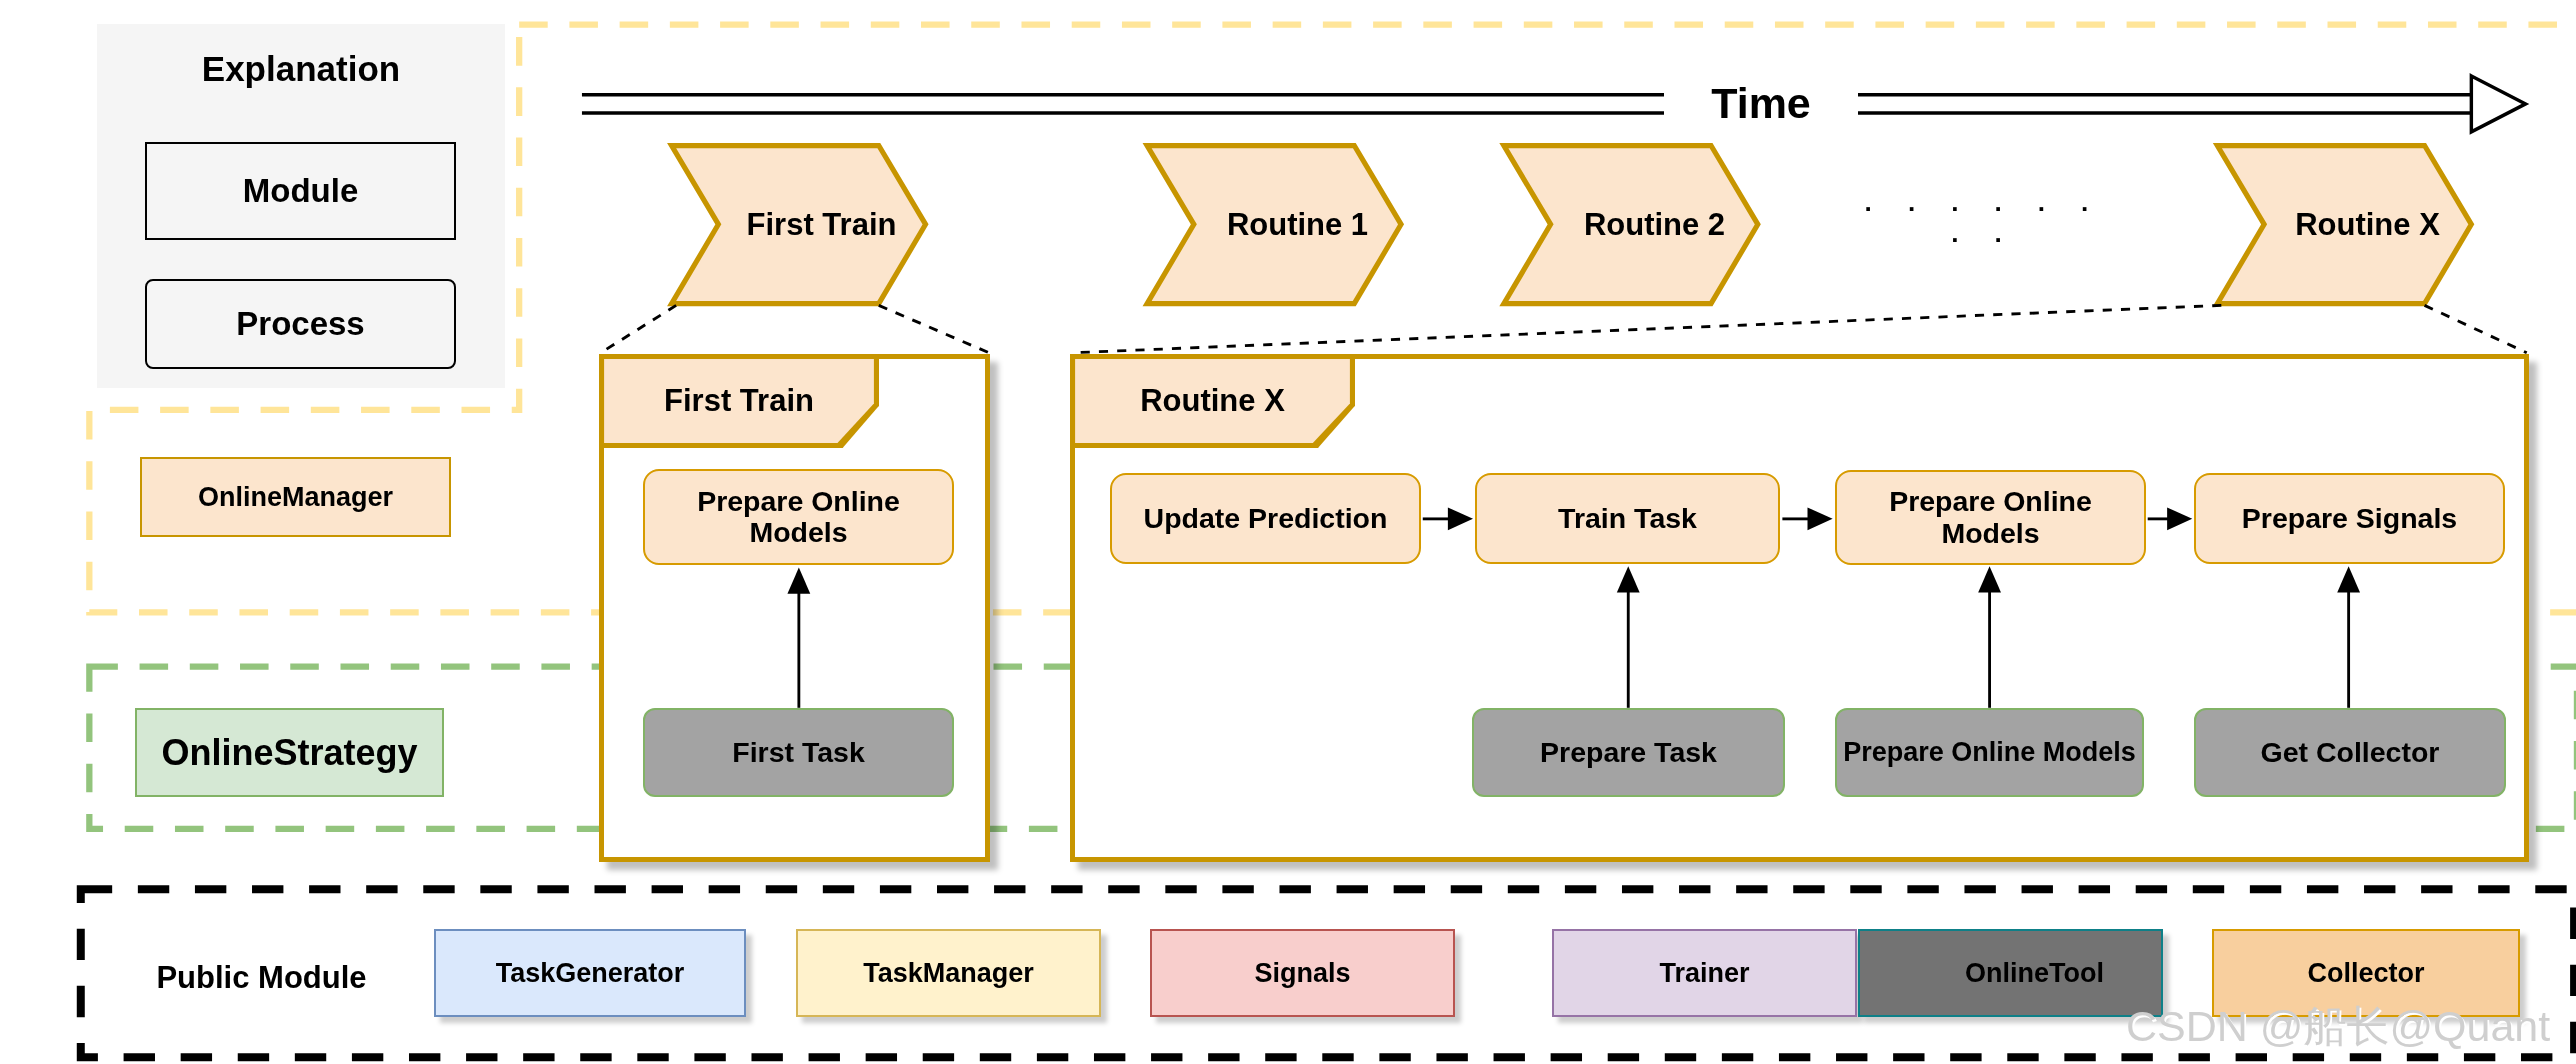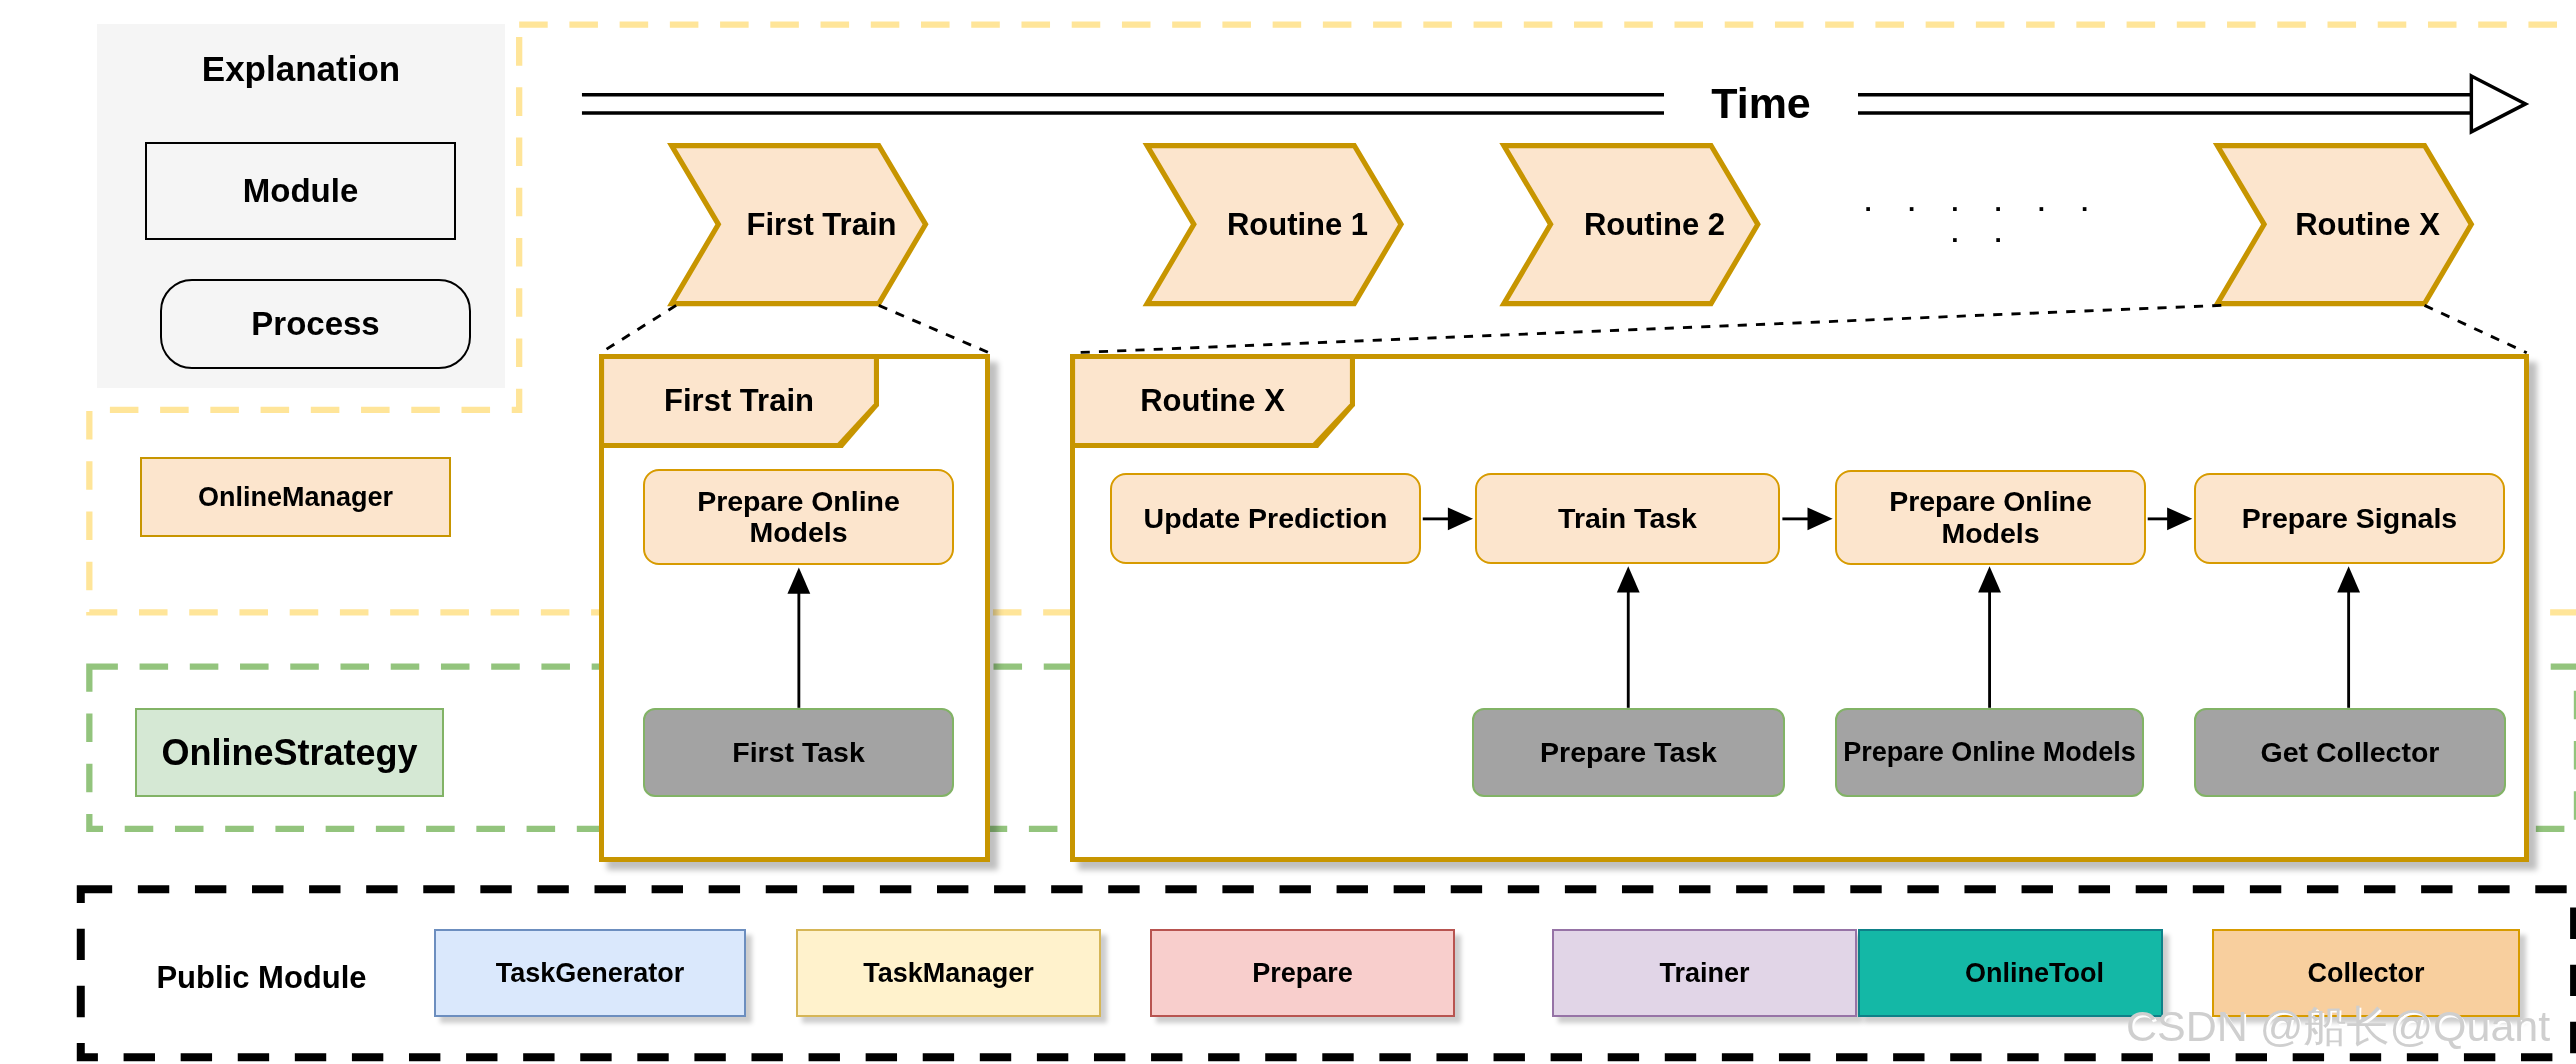--- a/index.html
+++ b/index.html
@@ -7,21 +7,21 @@
   #stage{position:relative;width:2556px;height:1064px;background:#fff;margin-left:48px;}
   svg.layer{position:absolute;left:0;top:0;width:2576px;height:1064px;}
   .abs{position:absolute;box-sizing:border-box;}
   .flexc{display:flex;align-items:center;justify-content:center;text-align:center;}
   .bold{font-weight:bold;color:#000;}
 
   
   #exp-panel{left:49px;top:24px;width:408px;height:364px;background:#f5f5f5;}
   #exp-title{left:49px;top:46px;width:408px;height:46px;font-size:35px;}
   #exp-module{left:97px;top:142px;width:311px;height:98px;border:2.9px solid #000;font-size:33px;}
-  #exp-process{left:112px;top:279px;width:311px;height:90px;border:2.9px solid #000;border-radius:32px;font-size:33px;}
+  #exp-process{left:97px;top:279px;width:311px;height:90px;border:2.9px solid #000;border-radius:8px;font-size:33px;}
 
   
   #time-label{left:1616px;top:67px;width:194px;height:73px;background:#fff;font-size:43px;}
 
   
   .chev-label{top:146px;height:158px;font-size:31px;}
   #chev-0{left:670px;width:207px;}
   #chev-1{left:1146px;width:207px;}
   #chev-2{left:1503px;width:207px;}
   #chev-3{left:2216px;width:207px;}
@@ -53,21 +53,21 @@
   #om-box{left:92px;top:457px;width:311px;height:80px;background:#fce5cd;border:2.9px solid #c79500;font-size:27px;}
   #os-box{left:87px;top:708px;width:309px;height:89px;background:#d5e8d4;border:2.9px solid #82b366;font-size:36px;}
   #pm-label{left:88px;top:952px;width:251px;height:51px;font-size:31px;}
 
   
   .pmod{top:929px;height:88px;font-size:27px;box-shadow:5.7px 5.7px 4.6px rgba(0,0,0,0.2);}
   #pm-0{left:386px;width:312px;background:#dae8fc;border:2.3px solid #6c8ebf;}
   #pm-1{left:748px;width:305px;background:#fff2cc;border:2.3px solid #d6b656;}
   #pm-2{left:1102px;width:305px;background:#f8cecc;border:2.3px solid #b85450;}
   #pm-3{left:1504px;width:305px;background:#e1d5e7;border:2.3px solid #9673a6;}
-  #pm-4{left:1810px;width:305px;background:#14b8a6;border:2.9px solid #0e8088;padding-left:48px;}
+  #pm-4{left:1810px;width:305px;background:#737373;border:2.9px solid #0e8088;padding-left:48px;}
   #pm-5{left:2164px;width:308px;background:#f8cf9e;border:2.9px solid #d79b00;}
 
   #watermark{left:2078px;top:998px;width:514px;height:57px;font-size:43px;color:#cfcfcf;white-space:nowrap;text-shadow:1.7px 1.7px 0 #fff;overflow:hidden;}
 </style>
 </head>
 <body>
 
 <div id="stage">
 
   <svg class="layer" viewBox="0 0 4512 1864">
@@ -130,21 +130,21 @@
   <div class="abs flexc bold task" id="g-ptask">Prepare Task</div>
   <div class="abs flexc bold task" id="g-pom">Prepare Online Models</div>
   <div class="abs flexc bold task" id="g-gc">Get Collector</div>
 
   <div class="abs flexc bold" id="om-box">OnlineManager</div>
   <div class="abs flexc bold" id="os-box">OnlineStrategy</div>
   <div class="abs flexc bold" id="pm-label">Public Module</div>
 
   <div class="abs flexc bold pmod" id="pm-0">TaskGenerator</div>
   <div class="abs flexc bold pmod" id="pm-1">TaskManager</div>
-  <div class="abs flexc bold pmod" id="pm-2">Prepare</div>
+  <div class="abs flexc bold pmod" id="pm-2">Signals</div>
   <div class="abs flexc bold pmod" id="pm-3">Trainer</div>
   <div class="abs flexc bold pmod" id="pm-4">OnlineTool</div>
   <div class="abs flexc bold pmod" id="pm-5">Collector</div>
 
   <svg class="layer" viewBox="0 0 4512 1864">
     <g stroke="#000" stroke-width="5" fill="none">
       <line x1="2408" y1="909" x2="2455" y2="909"></line>
       <line x1="3038" y1="909" x2="3085" y2="909"></line>
       <line x1="3678" y1="909" x2="3716" y2="909"></line>
       <line x1="1315" y1="1240" x2="1315" y2="1036"></line>

